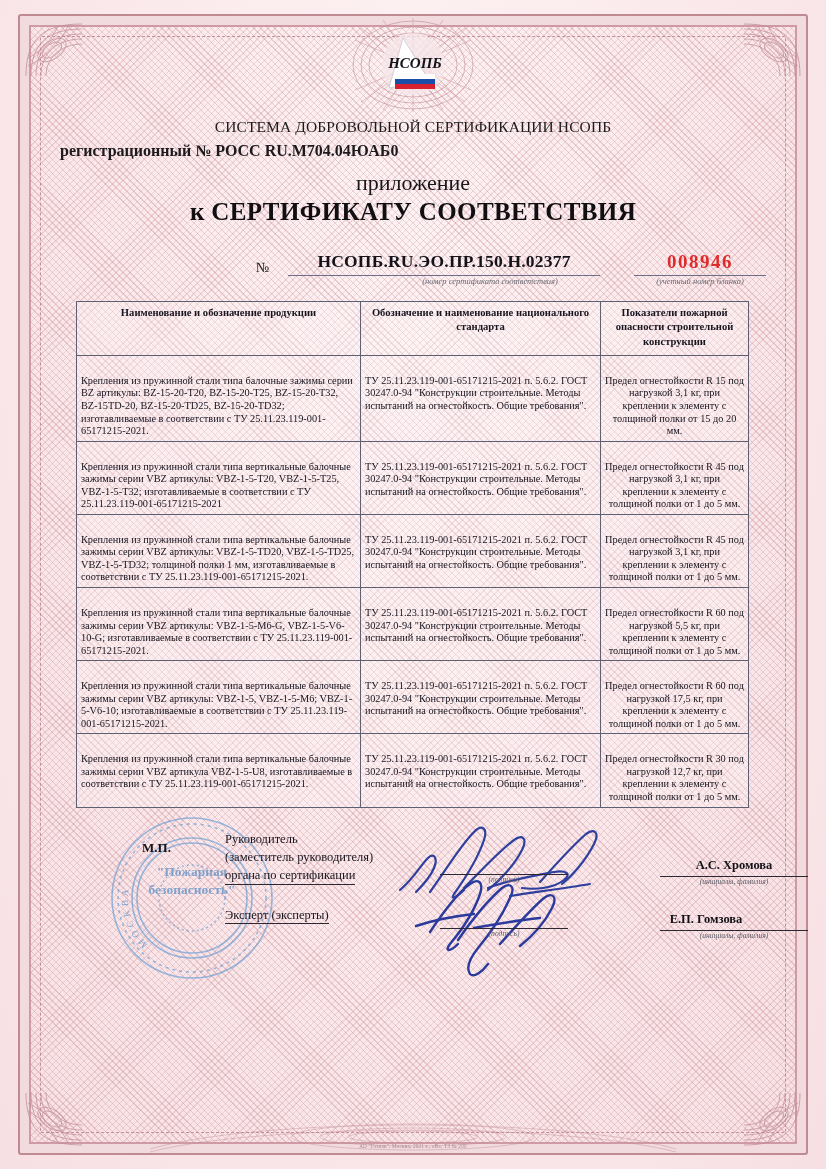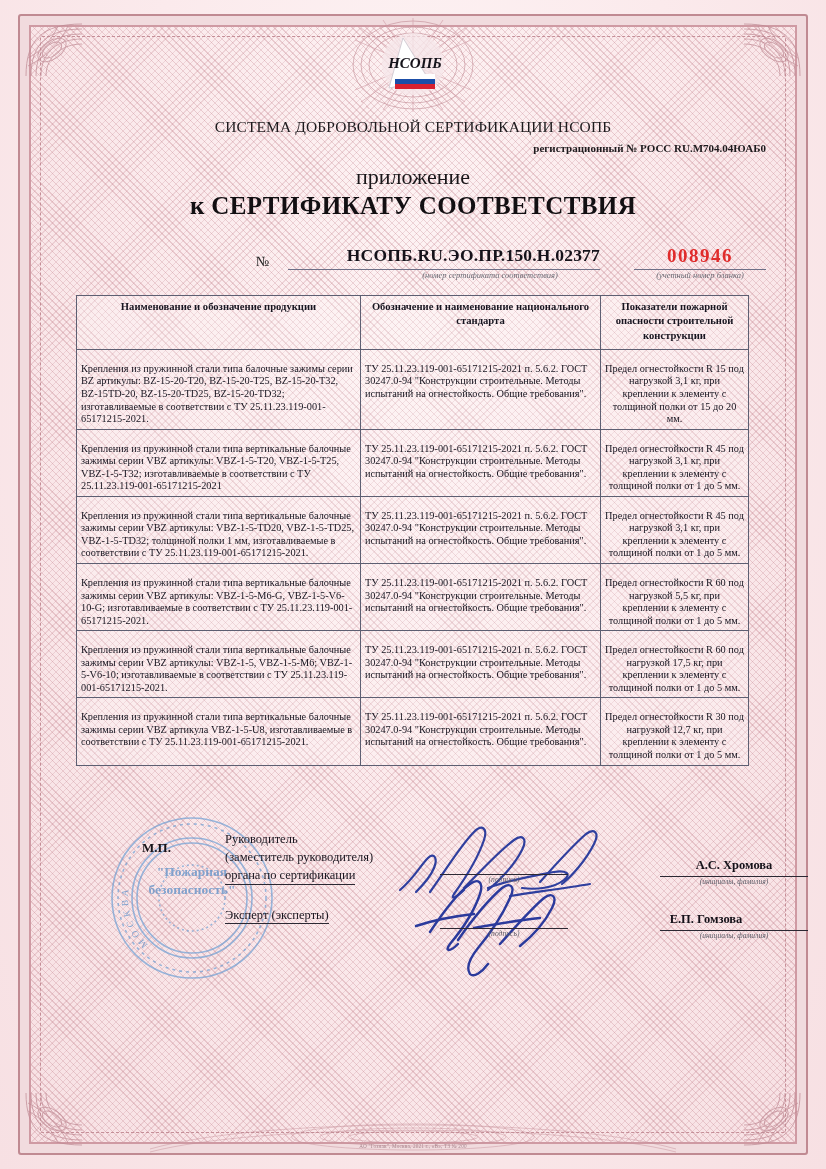--- a/index.html
+++ b/index.html
@@ -42,36 +42,36 @@
   .emblem svg{width:100%;height:100%;display:block;}
 
   
   .content{position:absolute;left:60px;top:118px;width:706px;}
 
   .title-sys{
     text-align:center;font-size:15.5px;letter-spacing:.1px;color:#1d1a1d;
     font-family:"Liberation Serif", serif;
   }
   .title-reg{
-    text-align:right;font-size:11px;font-weight:bold;margin-top:6px;color:#1d1a1d;
+    text-align:left;font-size:16px;font-weight:bold;margin-top:6px;color:#1d1a1d;
   }
   .title-pril{
     text-align:center;font-size:22px;margin-top:10px;color:#191619;
     font-family:"Liberation Serif", serif;
   }
   .title-cert{
     text-align:center;font-size:25px;font-weight:bold;margin-top:2px;color:#120f12;
     letter-spacing:.4px;
   }
 
   
   .numrow{position:relative;margin-top:20px;height:46px;}
   .num-label{position:absolute;left:196px;top:14px;font-size:14px;color:#222;}
   .num-main{
-    position:absolute;left:228px;top:5px;width:312px;text-align:right;
+    position:absolute;left:228px;top:5px;width:312px;text-align:center;
     font-size:17.5px;font-weight:bold;color:#15121a;letter-spacing:.2px;
   }
   .num-main-line{position:absolute;left:228px;top:29px;width:312px;border-bottom:1px solid #6d6f86;}
   .num-main-cap{
     position:absolute;left:228px;top:30px;width:312px;text-align:center;
     font-size:8.5px;font-style:italic;color:#6a6a74;padding-left:46px;
   }
   .num-blank{
     position:absolute;left:574px;top:5px;width:132px;text-align:center;
     font-size:19px;font-weight:bold;color:#e02b2b;letter-spacing:1.5px;
@@ -82,21 +82,21 @@
     position:absolute;left:562px;top:30px;width:156px;text-align:center;
     font-size:8.5px;font-style:italic;color:#6a6a74;
   }
 
   
   table.cert{
     width:672px;margin:9px 0 16px 16px;border-collapse:collapse;
     table-layout:fixed;background:rgba(255,252,253,.25);
   }
   table.cert th, table.cert td{
-    border:1px solid #5d5f72;vertical-align:top;padding:13px 4px 3px 4px;
+    border:1px solid #5d5f72;vertical-align:top;padding:19px 4px 3px 4px;
     font-size:10.3px;line-height:1.22;color:#171520;
     font-family:"Liberation Serif", serif;
   }
   table.cert th{
     text-align:center;font-weight:bold;font-size:10.6px;padding:4px 4px 6px 4px;
     line-height:1.35;
   }
   table.cert td.c1{text-align:left;}
   table.cert td.c2{text-align:left;}
   table.cert td.c3{text-align:center;}

